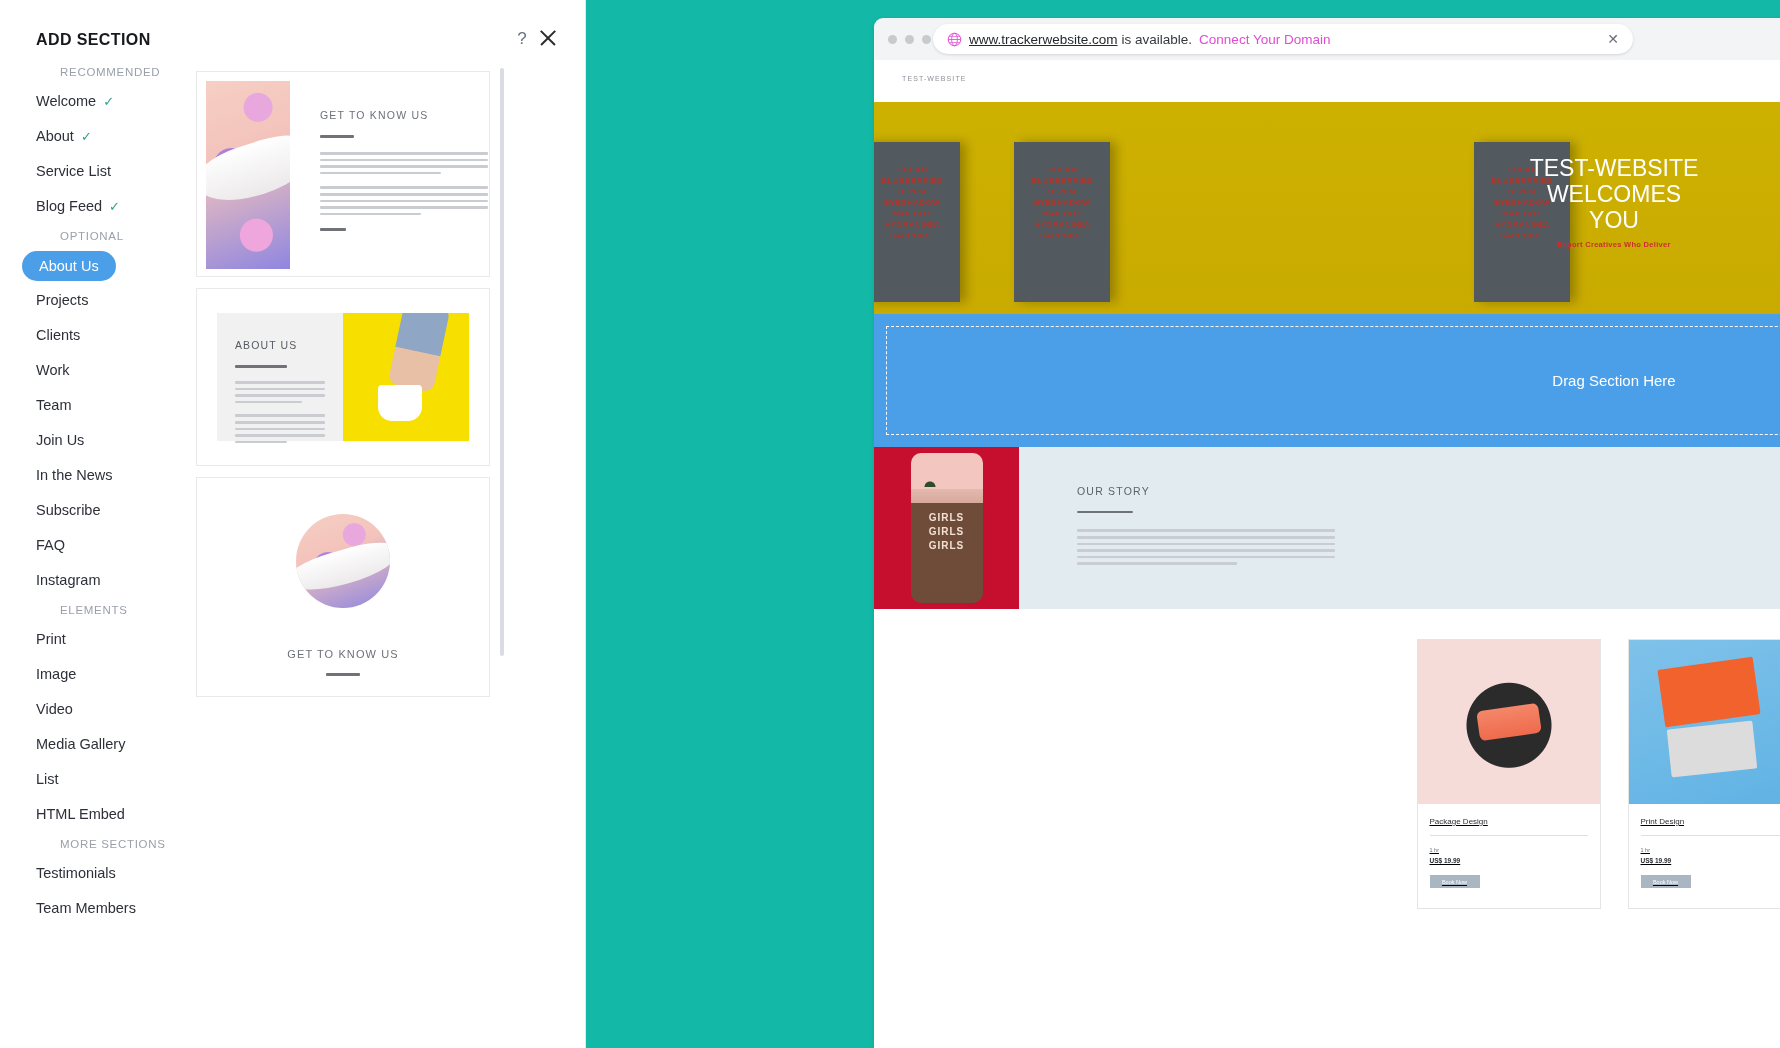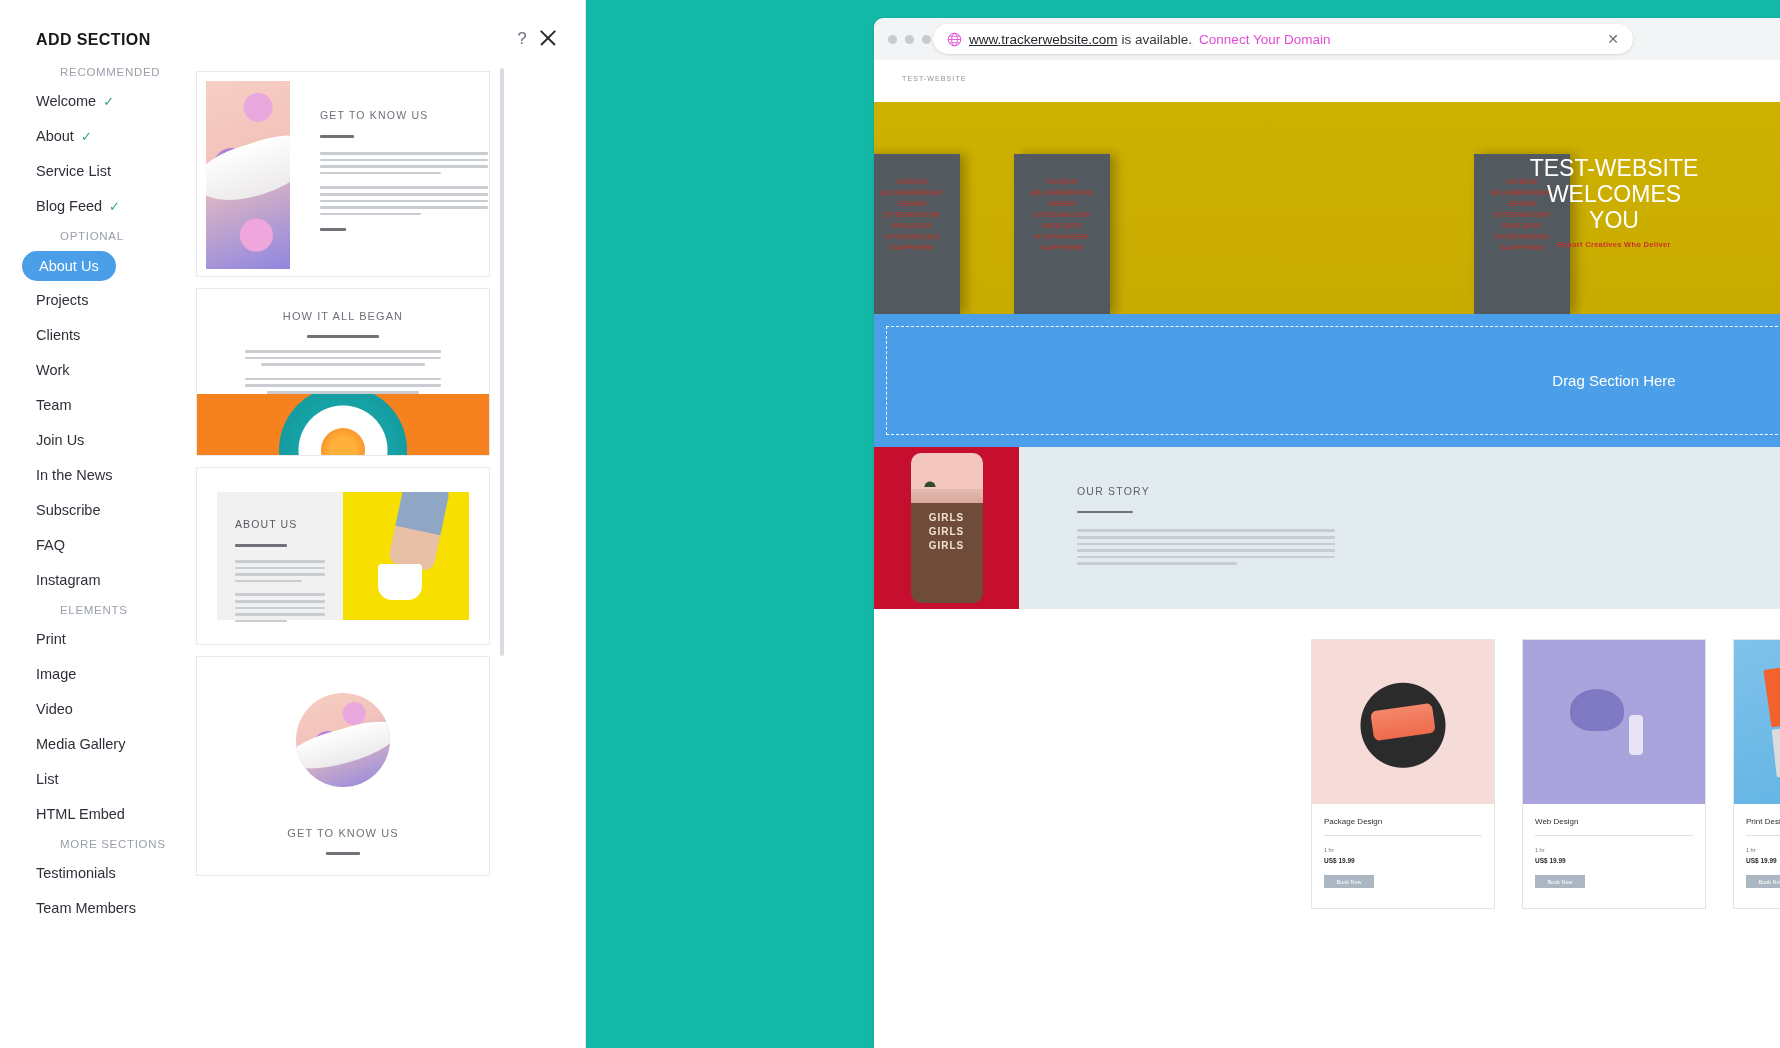--- a/index.html
+++ b/index.html
@@ -203,24 +203,23 @@
   
   .site { position: absolute; left: 0; top: 42px; right: 0; bottom: 0; background: #fff; overflow: hidden;}
   .site-header { height: 42px; background: #fff; position: relative; }
   .site-logo { position: absolute; left: 28px; top: 15px; font-size: 7px; color: #8d9199; letter-spacing: 1.1px;}
 
   .hero {
     height: 212px; position: relative; overflow: hidden;
     background: linear-gradient(180deg,#cdb100 0%, #c9ab00 100%);
   }
   .book {
-    position: absolute; bottom: 0; width: 96px; height: 160px;
+    position: absolute; bottom: 12px; width: 96px; height: 160px;
     background: #535a5f;
     box-shadow: 6px 0 10px rgba(0,0,0,0.25);
-    font-style: italic;
   }
   .book .spine-txt {
     position: absolute; left: 0; right: 0; top: 22px;
     text-align: center; font-size: 8px; font-weight: bold;
     color: #a6382f; line-height: 11px; letter-spacing: 0.4px;
   }
   .hero-title {
     position: absolute; left: 0; right: 0; top: 53px;
     text-align: center; color: #fff;
     font-size: 23px; line-height: 26px; font-weight: 300;
@@ -263,21 +262,21 @@
     position: absolute; left: 0; right: 0; top: 58px;
     text-align: center; color: #f1e2d4; font-size: 10px;
     font-weight: bold; line-height: 14px; letter-spacing: 1px;
   }
   .story-right { flex: 1; background: #e2ecf0; padding: 38px 0 0 58px; }
   .story-h { font-size: 10.5px; color: #5d626a; letter-spacing: 1.2px; }
 
   .cards-row { height: 300px; background: #fff; display: flex; justify-content: center; gap: 27px; padding-top: 30px;}
   .pcard { width: 184px; border: 1px solid #e4e4e4; background: #fff; }
   .pcard-img { height: 164px; }
-  .pcard-body { padding: 13px 12px 0 12px; }
+  .pcard-body { padding: 13px 12px 0 12px; text-decoration: underline; }
   .pcard-title { font-size: 8px; color: #2b2e33; }
   .pcard-div { height: 1px; background: #e0e0e0; margin: 9px 0 11px; }
   .pcard-dur { font-size: 5.5px; color: #6d7278; }
   .pcard-price { font-size: 6.5px; color: #26292e; font-weight: bold; margin-top: 4px;}
   .pcard-btn {
     margin-top: 11px; width: 50px; height: 13px;
     background: #aab6c2; color: #fff; font-size: 5.5px;
     display: flex; align-items: center; justify-content: center;
   }
   .img-salmon {
@@ -369,35 +368,20 @@
           <div class="fakeline" style="width:100%"></div>
           <div class="fakeline" style="width:100%"></div>
           <div class="fakeline" style="width:60%"></div>
         </div>
         <div style="margin-top:13px">
           <div class="fakeline dark" style="width:26px;height:3px"></div>
         </div>
       </div>
     </div>
 
-    <div class="thumb-card t2">
-      <div class="t2-h">HOW IT ALL BEGAN</div>
-      <div class="t2-sub">
-        <div class="fakeline dark" style="width:72px;height:3px;margin:0 auto"></div>
-      </div>
-      <div class="t2-body">
-        <div class="fakeline" style="width:100%"></div>
-        <div class="fakeline" style="width:100%"></div>
-        <div class="fakeline" style="width:84%;margin:0 auto 12px"></div>
-        <div class="fakeline" style="width:100%"></div>
-        <div class="fakeline" style="width:100%"></div>
-        <div class="fakeline" style="width:78%;margin:0 auto"></div>
-      </div>
-      <div class="t2-img"></div>
-    </div>
 
     <div class="thumb-card t3">
       <div class="t3-left">
         <div class="t3-h">ABOUT US</div>
         <div style="margin-top:14px">
             <div class="fakeline dark" style="width:52px;height:3px"></div>
           </div>
         <div style="margin-top:13px">
           <div class="fakeline" style="width:100%"></div>
           <div class="fakeline" style="width:100%"></div>
@@ -543,30 +527,20 @@
           <div class="pcard-img img-salmon"></div>
           <div class="pcard-body">
             <div class="pcard-title">Package Design</div>
             <div class="pcard-div"></div>
             <div class="pcard-dur">1 hr</div>
             <div class="pcard-price">US$ 19.99</div>
             <div class="pcard-btn">Book Now</div>
           </div>
         </div>
         <div class="pcard">
-          <div class="pcard-img img-purple"></div>
-          <div class="pcard-body">
-            <div class="pcard-title">Web Design</div>
-            <div class="pcard-div"></div>
-            <div class="pcard-dur">1 hr</div>
-            <div class="pcard-price">US$ 19.99</div>
-            <div class="pcard-btn">Book Now</div>
-          </div>
-        </div>
-        <div class="pcard">
           <div class="pcard-img img-box">
             
           </div>
           <div class="pcard-body">
             <div class="pcard-title">Print Design</div>
             <div class="pcard-div"></div>
             <div class="pcard-dur">1 hr</div>
             <div class="pcard-price">US$ 19.99</div>
             <div class="pcard-btn">Book Now</div>
           </div>

